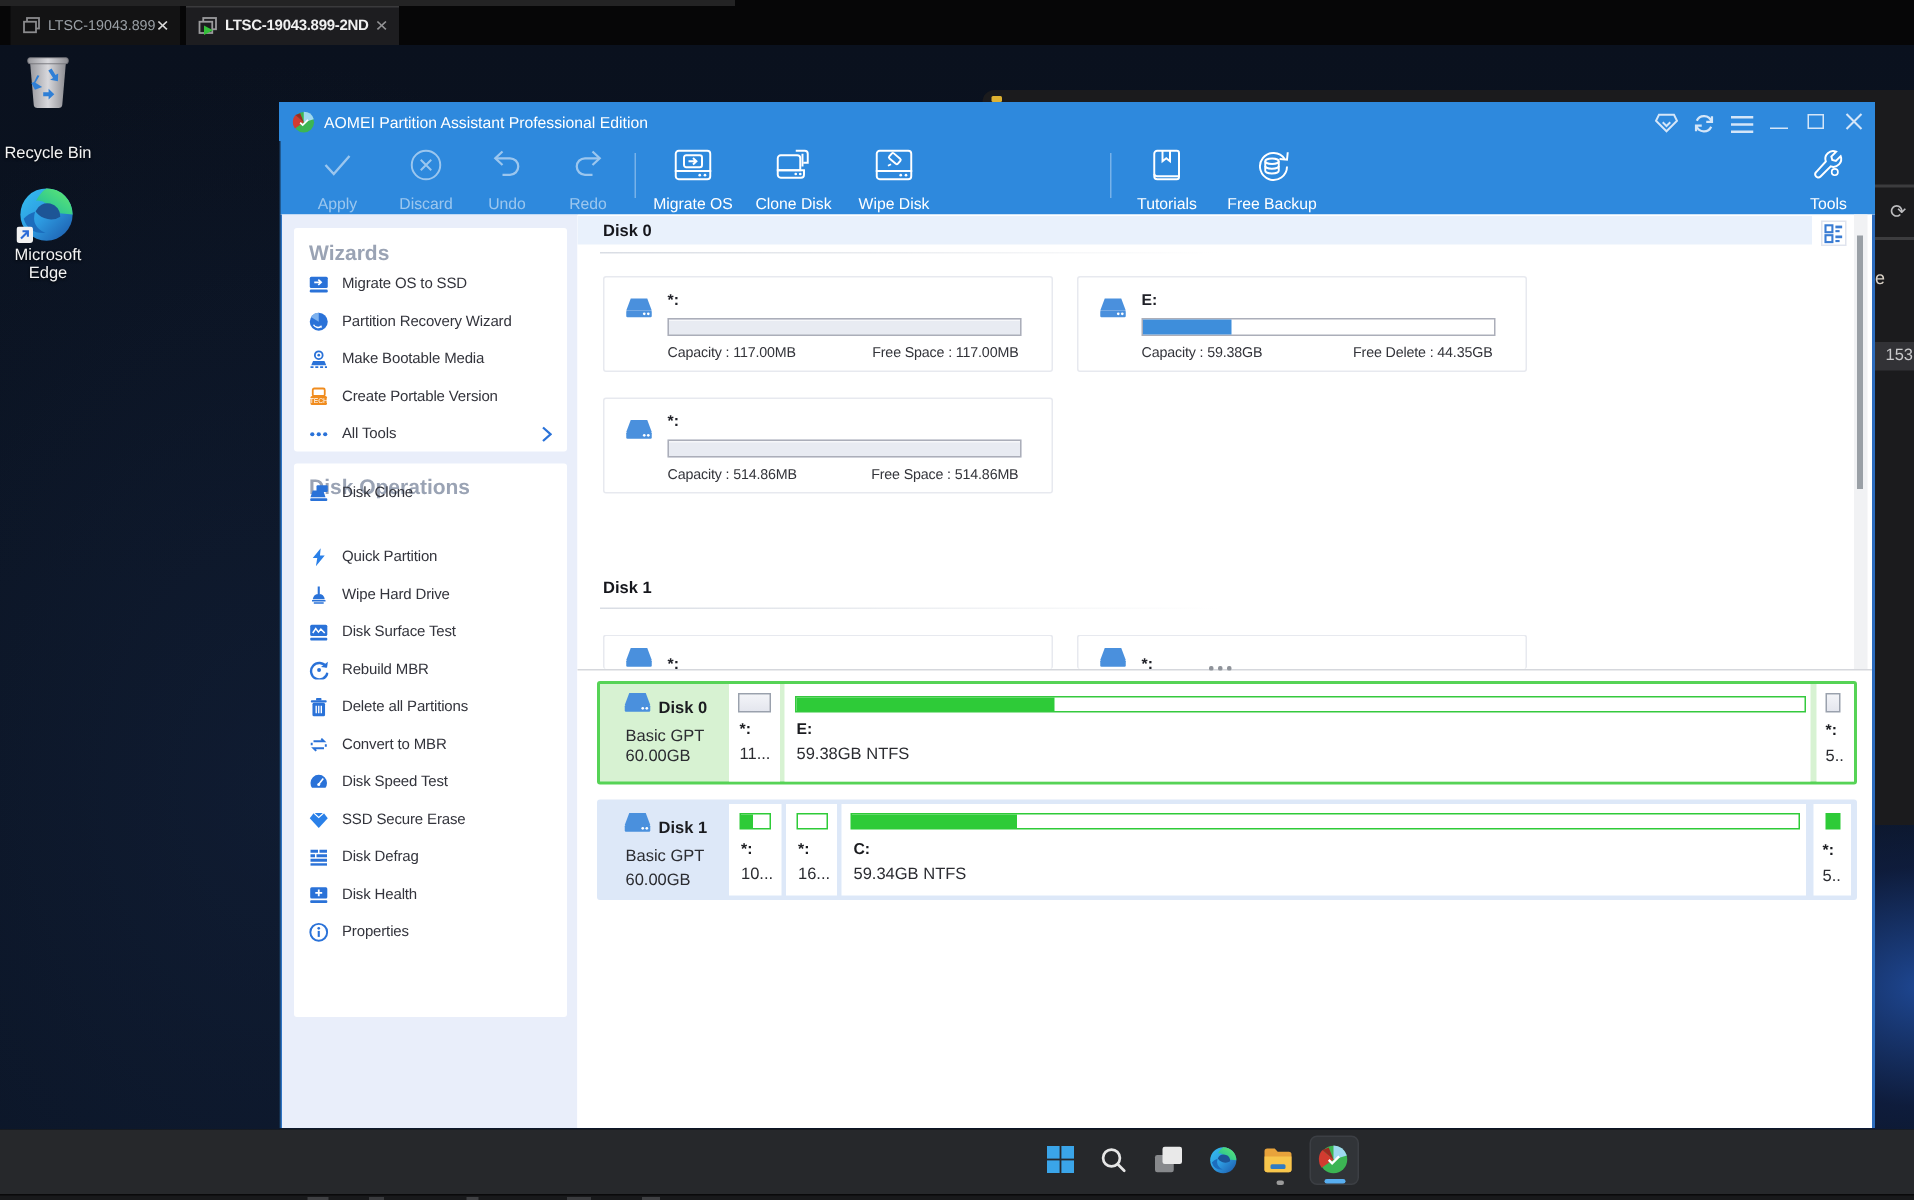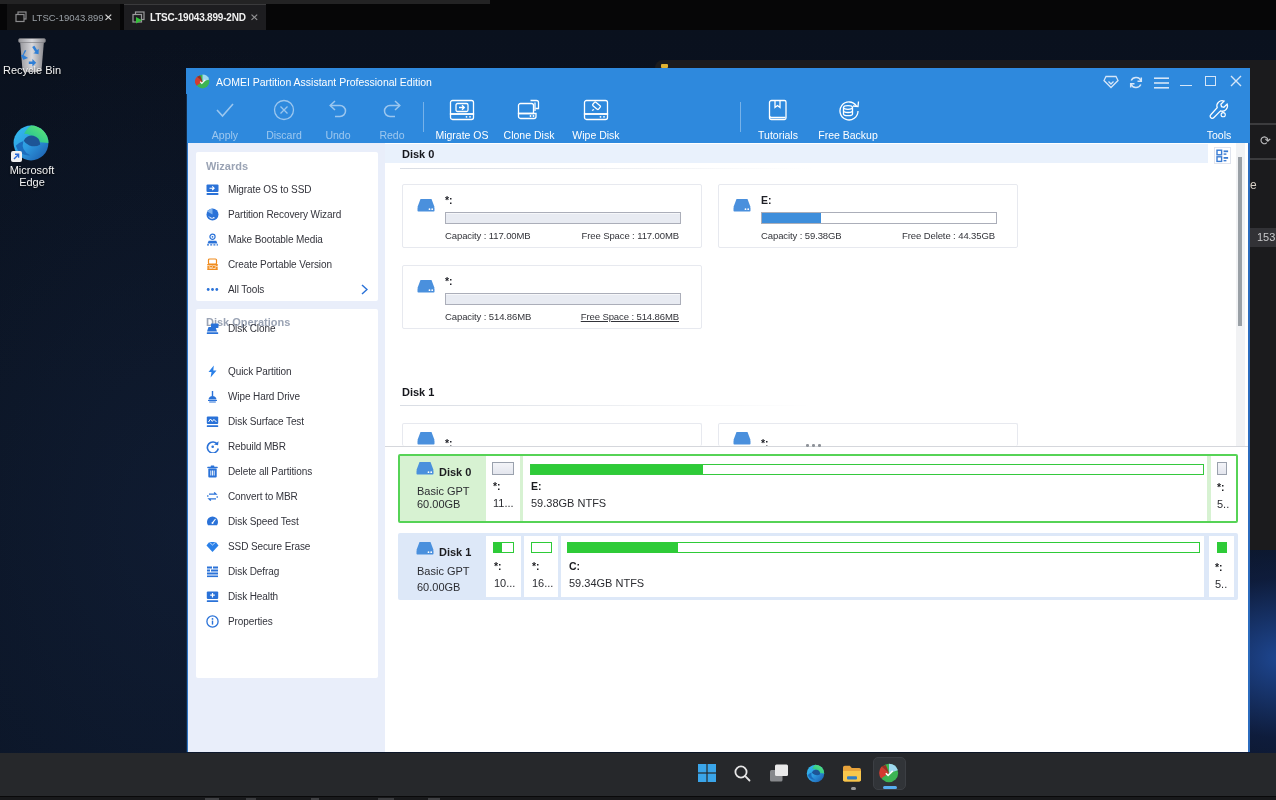--- a/index.html
+++ b/index.html
@@ -38,21 +38,21 @@
   #toolbar { left:0; top:26px; width:1064px; height:49px; background:#2e89dd; }
   #sidebar { left:0; top:75px; width:199px; height:609px; background:#e9eefa; border-left:2px solid #2f74c4; }
   #mainarea { left:199px; top:75px; width:865px; height:609px; background:#ffffff; border-right:2px solid #2c6cbe; }
 
   .tbitem { position:absolute; top:5px; width:70px; text-align:center; color:#fff; }
   .tbitem.dis { opacity:0.52; }
   .tbitem .lbl { font-size:10.5px; margin-top:4px; display:block; white-space:nowrap; }
   .tbsep { position:absolute; top:8px; width:1px; height:30px; background:rgba(255,255,255,0.35); }
 
   .card { position:absolute; left:10px; width:182px; background:#fff; border-radius:2px; }
-  .sgroup { font-size:11px; font-weight:bold; color:#9aa3b4; }
+  .sgroup { font-size:14px; font-weight:bold; color:#9aa3b4; }
   .sitem { position:absolute; left:10px; height:25px; display:flex; align-items:center; color:#33343c; font-size:10px; letter-spacing:-0.1px; }
   .sitem svg { margin-right:9px; }
 
   .pcard { position:absolute; width:300px; height:64px; border:1px solid #e7e9ef; border-radius:2px; background:#fff; }
   .plabel { position:absolute; font-size:10.5px; font-weight:bold; color:#202128; }
   .ptext { position:absolute; font-size:9.5px; letter-spacing:-0.1px; color:#33343a; }
 
   .blk { position:absolute; background:#fff; }
   .btxt { position:absolute; font-size:11px; color:#2b2c31;text-align:center; }
   .btxtb { position:absolute; font-size:10.5px; font-weight:bold; color:#1b1c20; }
@@ -96,21 +96,21 @@
         </linearGradient>
       </defs>
     <path d="M3 5 L27 5 L24.5 34 Q24.3 36 22 36 L8 36 Q5.7 36 5.5 34 Z" fill="url(#bing)"></path>
     <rect x="1.5" y="2.5" width="27" height="4" rx="1.5" fill="url(#bing)" stroke="#75757a" stroke-width="0.6"></rect>
     <g fill="#2f7fd6">
         <path d="M15.2 11 l3.2 5 -2 1.2 5.2 1 0.2-5.2 -1.8 1 -2.6-4.3 z"></path>
         <path d="M11.8 25.5 l3.6 0 0 -2.4 3.8 3.7 -3.8 3.6 0-2.3 -3.6 0 z"></path>
         <path d="M9.3 14.5 l-2.7 4.7 4.5 2.8 -4.8 1.8 -2.4-4.5 1.8-0.6 2.2-4.6 z"></path>
       </g>
   </svg>
-  <div class="dlabel" style="position:absolute; top:28px; width:64px;">Recycle Bin</div>
+  <div class="dlabel" style="position:absolute; top:60px; width:64px;">Recycle Bin</div>
 </div>
 <div class="dicon" style="left:0px; top:124px; width:64px;">
   <svg width="38" height="38" viewBox="0 0 24 24" style="position:absolute; left:12px; top:0px;">
     <defs>
       <linearGradient id="eg1" x1="0" y1="0" x2="1" y2="1">
           <stop offset="0" stop-color="#35c1f1"></stop>
           <stop offset="0.5" stop-color="#2d9ae0"></stop>
           <stop offset="1" stop-color="#1b56a8"></stop>
         </linearGradient>
       <linearGradient id="eg2" x1="1" y1="0" x2="0" y2="1">
@@ -426,21 +426,21 @@
     <div class="pcard" style="left:17px; top:122px;">
       <svg width="18" height="16" viewBox="0 0 18 16" style="position:absolute; left:14px; top:13px;">
           <path d="M3.5 1 h11 L17.5 9 H0.5 Z" fill="#4a90dd"></path>
           <rect x="0.5" y="9" width="17" height="4.5" rx="0.8" fill="#4a90dd"></rect>
           <circle cx="12.5" cy="11.2" r="0.9" fill="#fff"></circle>
           <circle cx="15.2" cy="11.2" r="0.9" fill="#fff"></circle>
         </svg>
       <div class="plabel" style="left:42px; top:9px;">*:</div>
       <div class="abs" style="left:42px; top:27px; width:236px; height:12px; background:#e8ebf2; border:1px solid #abaeb9; box-shadow:inset 0 1px 0 #f6f7fa;"></div>
       <div class="ptext" style="left:42px; top:45px;">Capacity : 514.86MB</div>
-      <div class="ptext" style="right:22px; top:45px;text-decoration:underline;">Free Space : 514.86MB</div>
+      <div class="ptext" style="right:22px; top:45px;">Free Space : 514.86MB</div>
     </div>
 
     <div class="abs" style="left:17px; top:243px; font-size:11px; font-weight:bold; color:#15161c;">Disk 1</div>
     <div class="abs" style="left:15px; top:262px; width:412px; height:1px; background:linear-gradient(to right,#d9dde4,rgba(255,255,255,0));"></div>
     <div class="pcard" style="left:17px; top:280px; height:23px; border-bottom:none; overflow:hidden;">
       <svg width="18" height="16" viewBox="0 0 18 16" style="position:absolute; left:14px; top:7px;">
           <path d="M3.5 1 h11 L17.5 9 H0.5 Z" fill="#4a90dd"></path>
           <rect x="0.5" y="9" width="17" height="4.5" rx="0.8" fill="#4a90dd"></rect>
         </svg>
       <div class="plabel" style="left:42px; top:13px;">*:</div>

